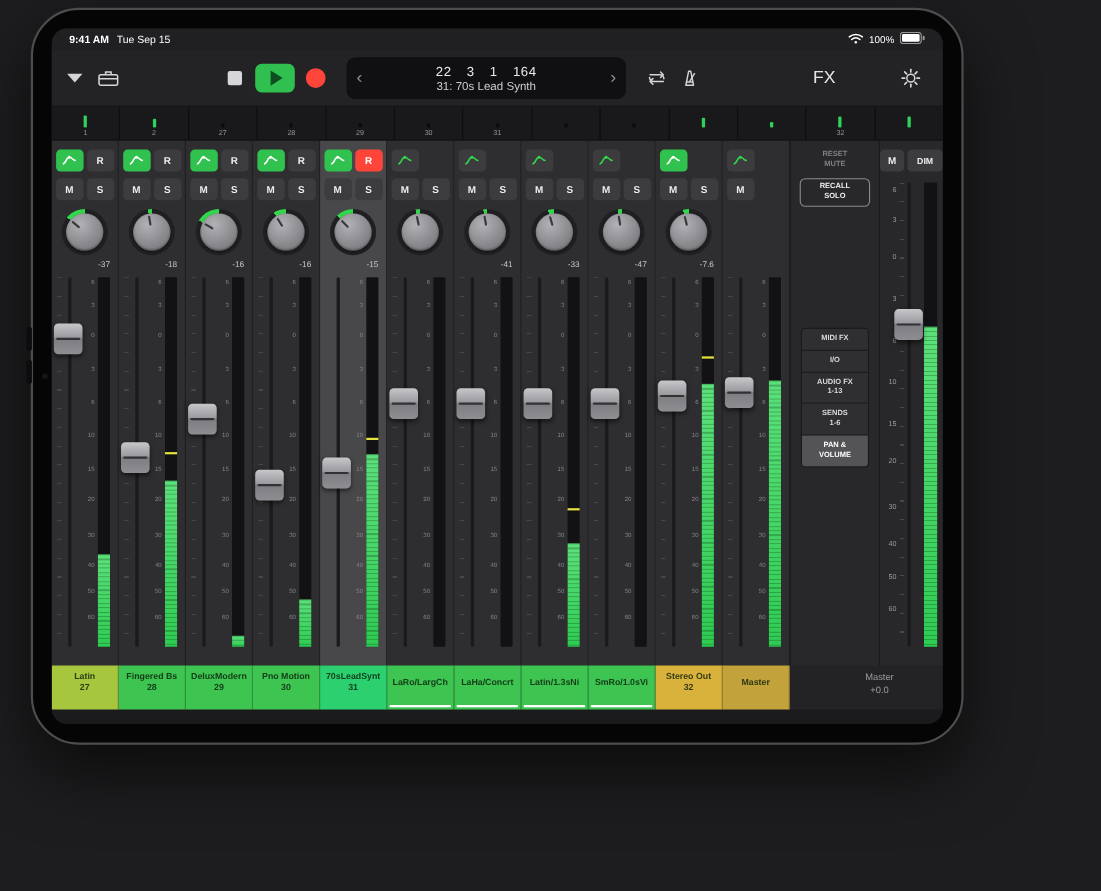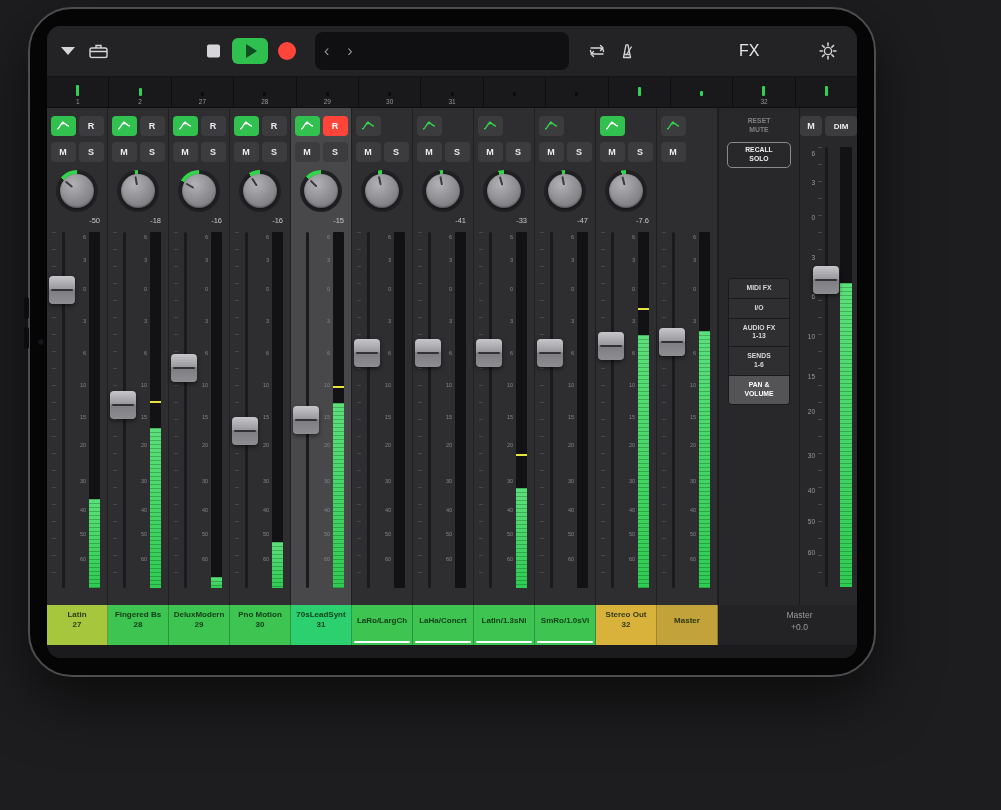--- a/index.html
+++ b/index.html
@@ -110,20 +110,41 @@
 </style>
 </head>
 <body>
 
 <div class="device">
   <div class="vol-btn vol1"></div>
   <div class="vol-btn vol2"></div>
   <div class="camera"></div>
   <div class="screen">
 
+    <div class="statusbar">
+      <span class="sb-time">9:41 AM</span>
+      <span class="sb-date">Tue Sep 15</span>
+      <span class="sb-right">
+        <span>
+          <svg width="14" height="10" viewBox="0 0 14 10" fill="none" stroke="#fff" stroke-width="1.4" stroke-linecap="round">
+            <path d="M1 3.5 C4.5 0.6 9.5 0.6 13 3.5"></path>
+              <path d="M3.2 5.9 C5.5 4 8.5 4 10.8 5.9"></path>
+            <circle cx="7" cy="8.4" r="1.1" fill="#fff" stroke="none"></circle>
+          </svg>
+        </span>
+        <span class="sb-batt-pct">100%</span>
+        <span>
+          <svg width="23" height="11" viewBox="0 0 23 11">
+            <rect x="0.5" y="0.5" width="19" height="10" rx="2.5" fill="none" stroke="rgba(255,255,255,.55)"></rect>
+            <rect x="2" y="2" width="16" height="7" rx="1.2" fill="#fff"></rect>
+            <rect x="20.8" y="3.5" width="1.8" height="4" rx="0.9" fill="rgba(255,255,255,.55)"></rect>
+          </svg>
+        </span>
+      </span>
+    </div>
 
     <div class="toolbar">
       <div class="tb-item" style="left:14px">
           <div class="tri-down"></div>
         </div>
       <div class="tb-item" style="left:42px">
         <svg width="19" height="15" viewBox="0 0 19 15" fill="none" stroke="#d6d6da" stroke-width="1.4">
           <rect x="1" y="4.5" width="17" height="9.5" rx="1.8"></rect>
             <path d="M1 8 h17"></path>
             <path d="M7 4.5 V2 h5 v2.5"></path>
@@ -133,20 +154,24 @@
           <span class="stopsq"></span>
         </button>
       <button class="tb-item playbtn" style="left:185px">
           <span class="playtri"></span>
         </button>
       <button class="tb-item" style="left:231px">
           <span class="reccirc"></span>
         </button>
       <div class="lcd">
         <span class="lcd-chev">‹</span>
+        <div class="lcd-text">
+          <div class="lcd-pos">22 3 1 164</div>
+          <div class="lcd-track">31: 70s Lead Synth</div>
+        </div>
         <span class="lcd-chev">›</span>
       </div>
       <div class="tb-item" style="left:540px">
         <svg width="20" height="14" viewBox="0 0 20 14" fill="none" stroke="#d6d6da" stroke-width="1.4" stroke-linecap="round" stroke-linejoin="round">
           <path d="M4 4 h9 a3.5 3.5 0 0 1 3.5 3.5"></path>
             <path d="M16 10 h-9 a3.5 3.5 0 0 1 -3.5 -3.5"></path>
           <path d="M13.5 1.5 L16 4 l-2.5 2.5"></path>
             <path d="M6.5 12.5 L4 10 l2.5 -2.5"></path>
         </svg>
       </div>
@@ -252,21 +277,21 @@
     </div>
     <div class="knobwrap">
       <div class="knob">
         <div class="arc" style="background: conic-gradient(from -50deg, rgb(50, 215, 75) 0deg, rgb(50, 215, 75) 50deg, rgba(0, 0, 0, 0) 50deg);"></div>
         <div class="face"></div>
         <div class="pointerwrap" style="transform: rotate(-50deg);">
                   <div class="pointer"></div>
                 </div>
       </div>
     </div>
-    <div class="dbval">-50</div>
+    <div class="dbval">-37</div>
     <div class="fzone">
       <div class="ticks"></div>
       <div class="ftrack"></div>
       <div class="scale">
                 <span style="top: 1.5%;">6</span>
                 <span style="top: 8%;">3</span>
                 <span style="top: 16%;">0</span>
                 <span style="top: 25%;">3</span>
                 <span style="top: 34%;">6</span>
                 <span style="top: 43%;">10</span>

